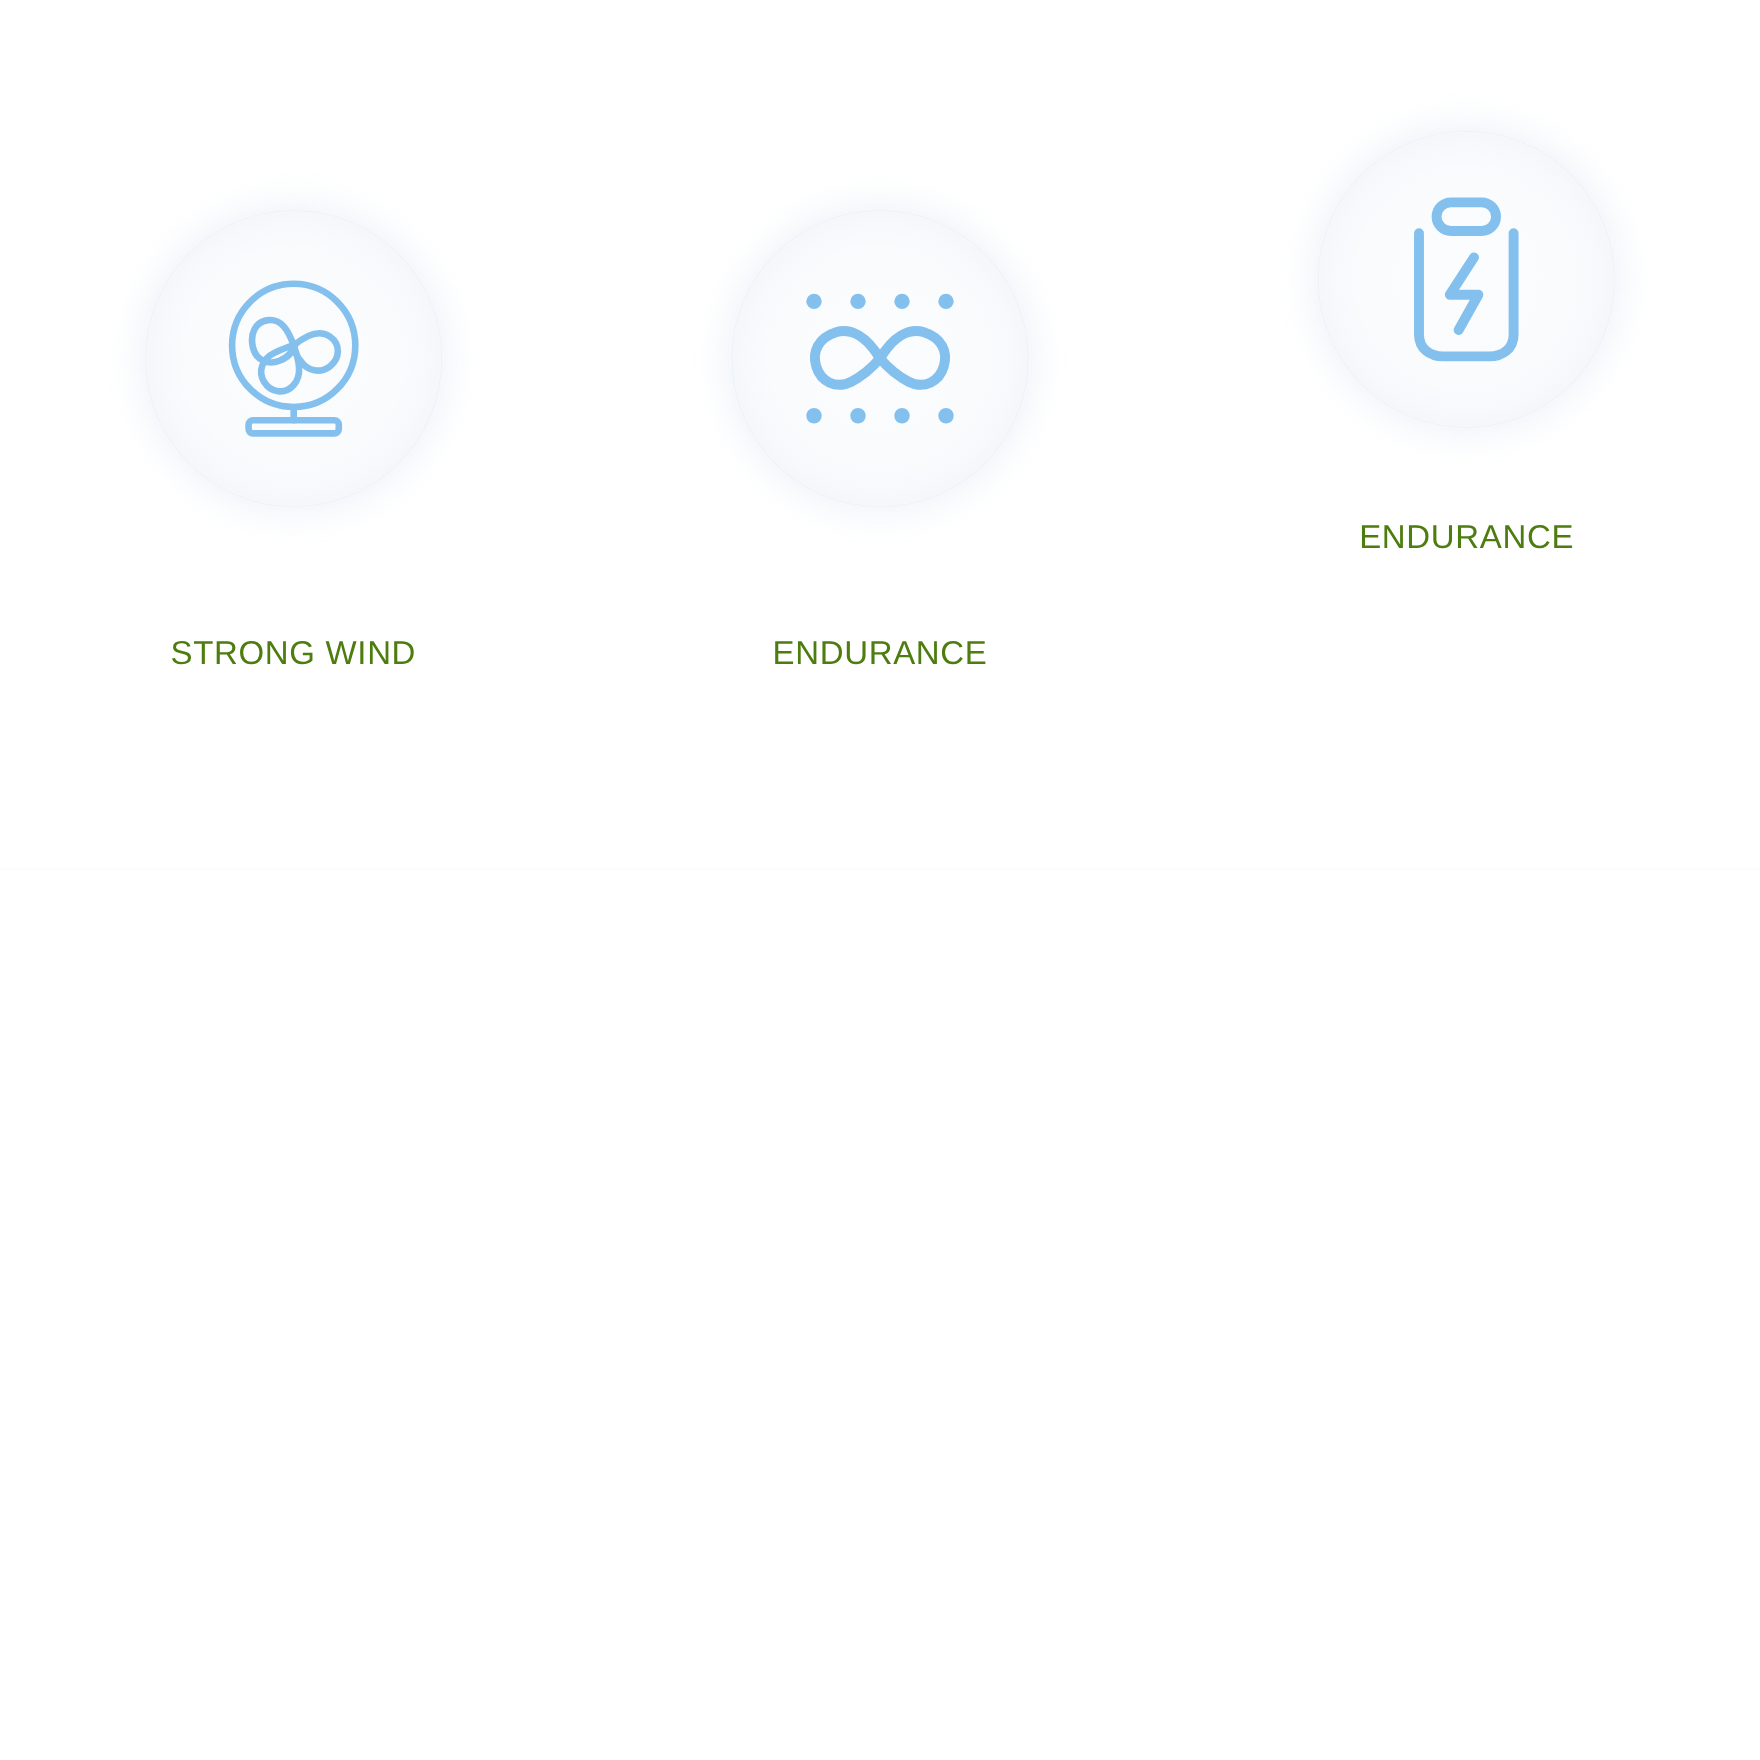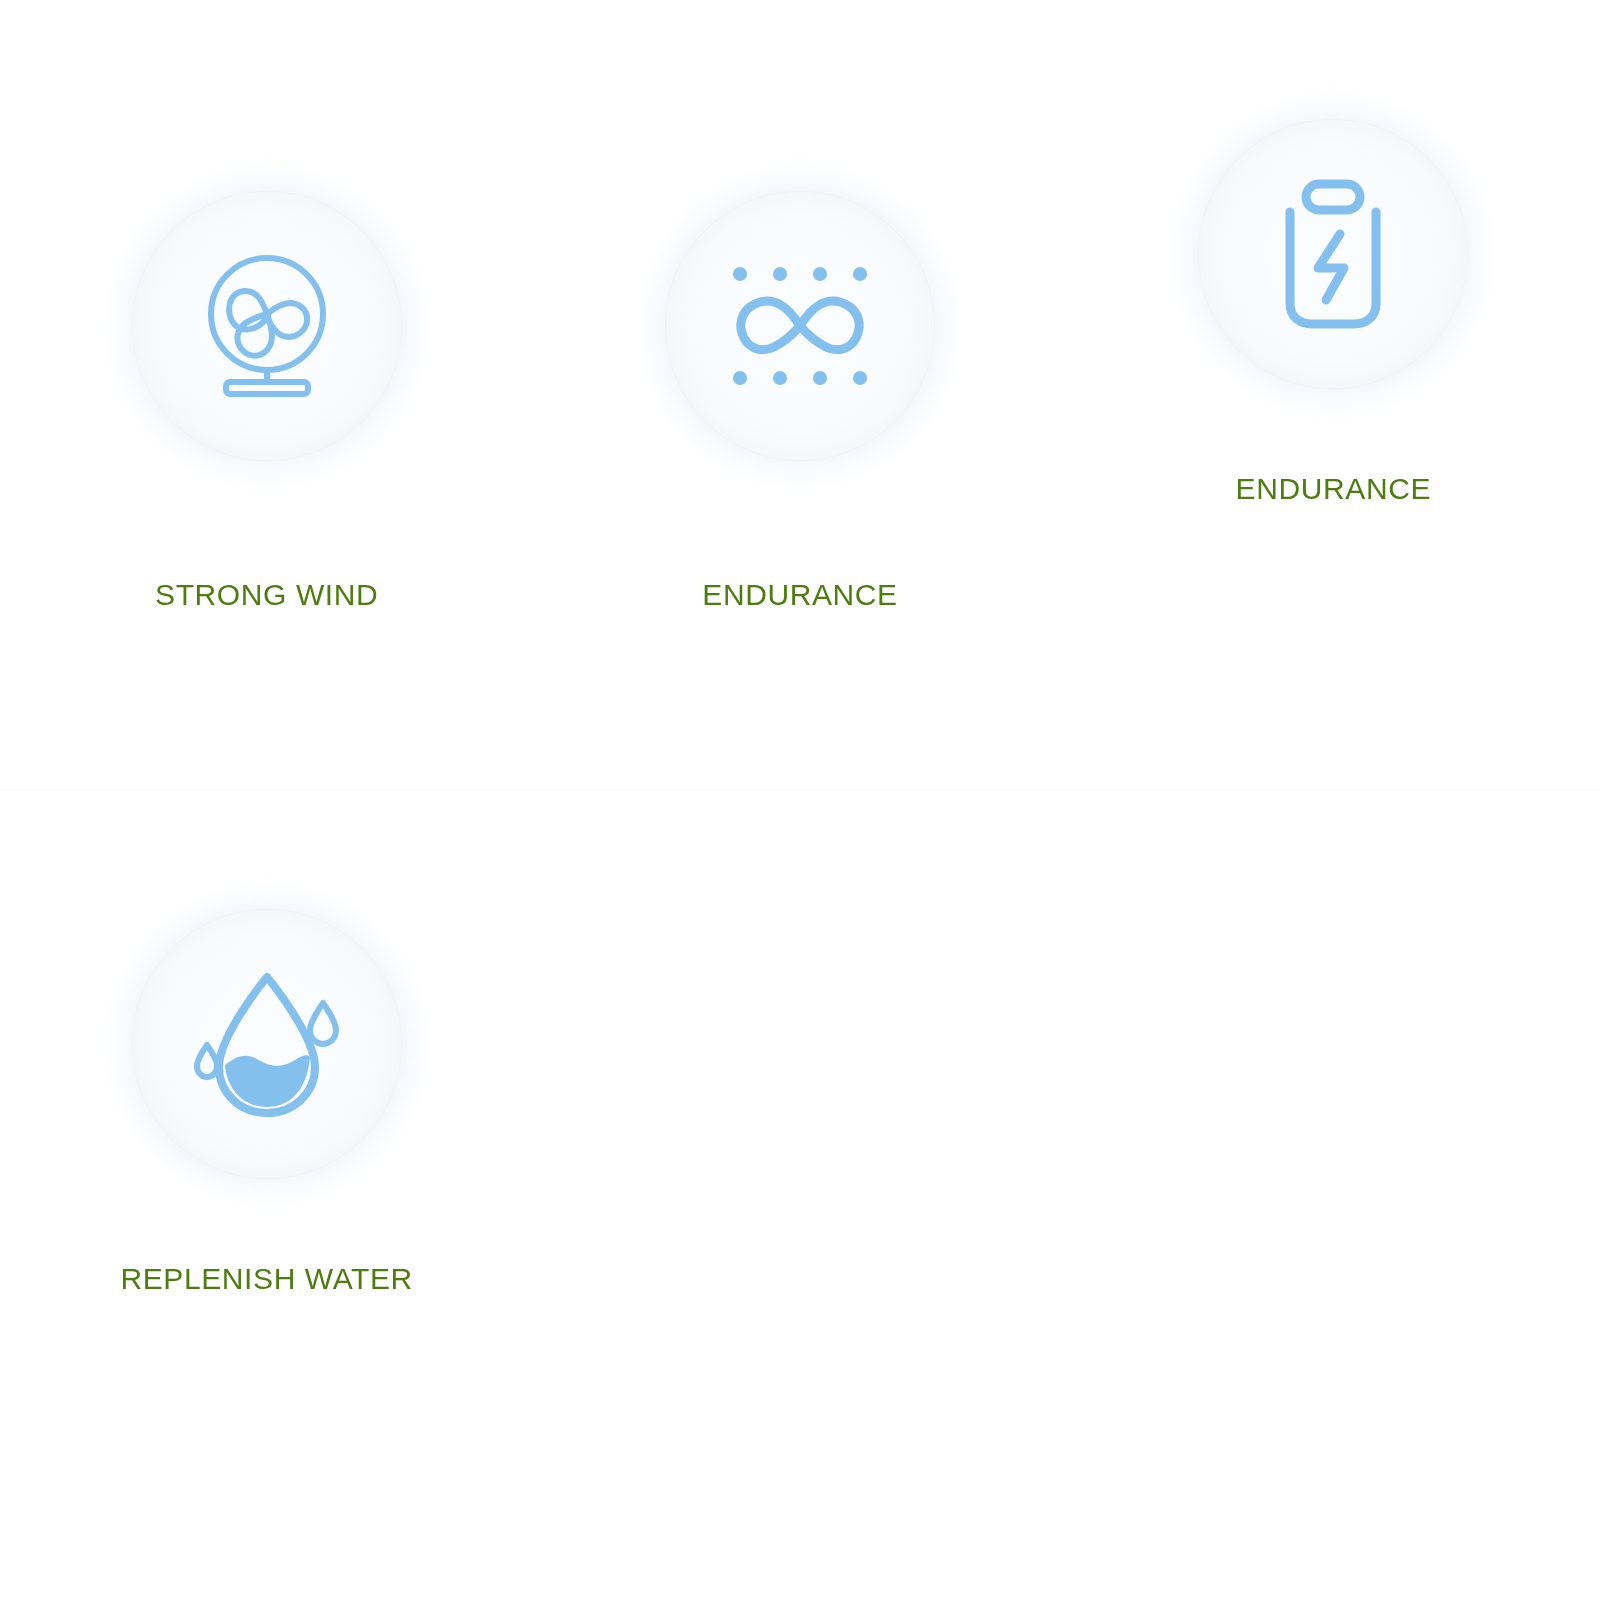--- a/index.html
+++ b/index.html
@@ -154,29 +154,16 @@
           <rect class="ico-stroke" style="stroke-width:9" x="32" y="6" width="54" height="26" rx="13"></rect>
           <path class="ico-stroke" style="stroke-width:9" d="M16 34 L16 126 C 16 139 26 146 38 146 L80 146 C 92 146 102 139 102 126 L102 34"></path>
           <path class="ico-stroke" style="stroke-width:9" d="M66 56 L44 90 L70 90 L52 122"></path>
         </svg>
       </span>
     </div>
     <div class="feature-label">ENDURANCE</div>
   </div>
 
 
-  <div class="feature-cell row-2">
-    <div class="icon-badge">
-      <span>
-        <svg width="144" height="150" viewBox="0 0 144 150" aria-hidden="true">
-          <path class="ico-stroke" style="stroke-width:8" d="M72 8 C 72 8 24 66 24 98 C 24 124 45 144 72 144 C 99 144 120 124 120 98 C 120 66 72 8 72 8 Z"></path>
-          <path class="ico-fill" d="M30 96 C 42 86 52 84 62 90 C 74 97 84 100 98 92 C 106 87 112 84 115 88 C 112 122 94 138 72 138 C 50 138 32 122 30 96 Z"></path>
-          <path class="ico-stroke-thin" style="stroke-width:6" d="M12 76 C 12 76 2 90 2 97 C 2 103 6 108 12 108 C 18 108 22 103 22 97 C 22 90 12 76 12 76 Z"></path>
-          <path class="ico-stroke-thin" style="stroke-width:6" d="M128 34 C 128 34 115 52 115 61 C 115 69 121 75 128 75 C 135 75 141 69 141 61 C 141 52 128 34 128 34 Z"></path>
-        </svg>
-      </span>
-    </div>
-    <div class="feature-label">REPLENISH WATER</div>
-  </div>
 
 </div>
 
 <div id="row-divider"></div>
 
 </body></html>

